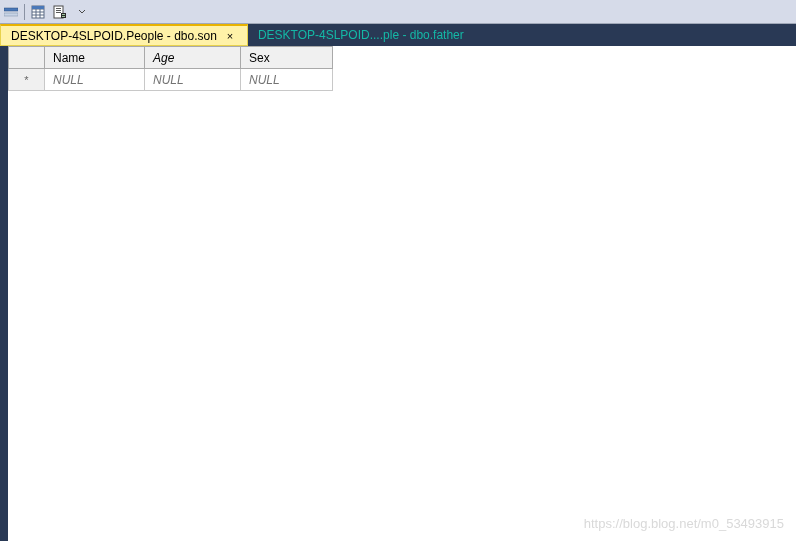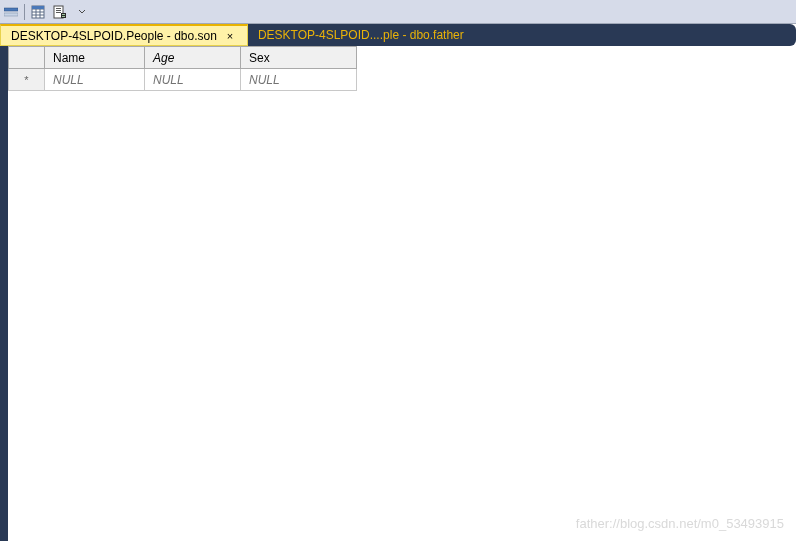--- a/index.html
+++ b/index.html
@@ -34,31 +34,30 @@
     .separator {
       width: 1px;
       height: 16px;
       background: #8a92a3;
     }
     .tabstrip {
       background: #293955;
       height: 22px;
       display: flex;
       align-items: center;
-      border-radius: 6px;
     }
     .tab {
       height: 22px;
       display: flex;
       align-items: center;
       padding: 0 10px 0 10px;
       font-size: 12px;
       cursor: pointer;
       gap: 6px;
-      color: #eab308;
+      color: #14b8a6;
     }
     .tab.active {
       background: #fff2a8;
       border: 1px solid #e8d24c;
       border-top: 2px solid #e8b200;
       color: #000;
     }
     .tab-close {
       width: 14px;
       height: 14px;
@@ -113,21 +112,21 @@
     .rowhead-star {
       font-size: 11px;
       color: #666;
     }
     .null-val {
       font-style: italic;
       color: #737373;
     }
     .col-name { width: 100px; }
     .col-age  { width: 96px; font-style: italic; }
-    .col-sex  { width: 116px; }
+    .col-sex  { width: 92px; }
     .watermark {
       position: absolute;
       right: 12px;
       bottom: 10px;
       font-size: 13px;
       color: #d9d9d9;
       user-select: none;
     }
     .dropdown-arrow svg { display:block; }
   </style>
@@ -197,15 +196,15 @@
         <tr>
           <td class="rowhead">
             <span class="rowhead-star">*</span>
           </td>
           <td><span class="null-val">NULL</span></td>
           <td><span class="null-val">NULL</span></td>
           <td><span class="null-val">NULL</span></td>
         </tr>
       </tbody>
     </table>
-    <div class="watermark">father://blog.csdn.net/m0_53493915</div>
+    <div class="watermark">https://blog.blog.net/m0_53493915</div>
   </div>
 </div>
 
 </body></html>

